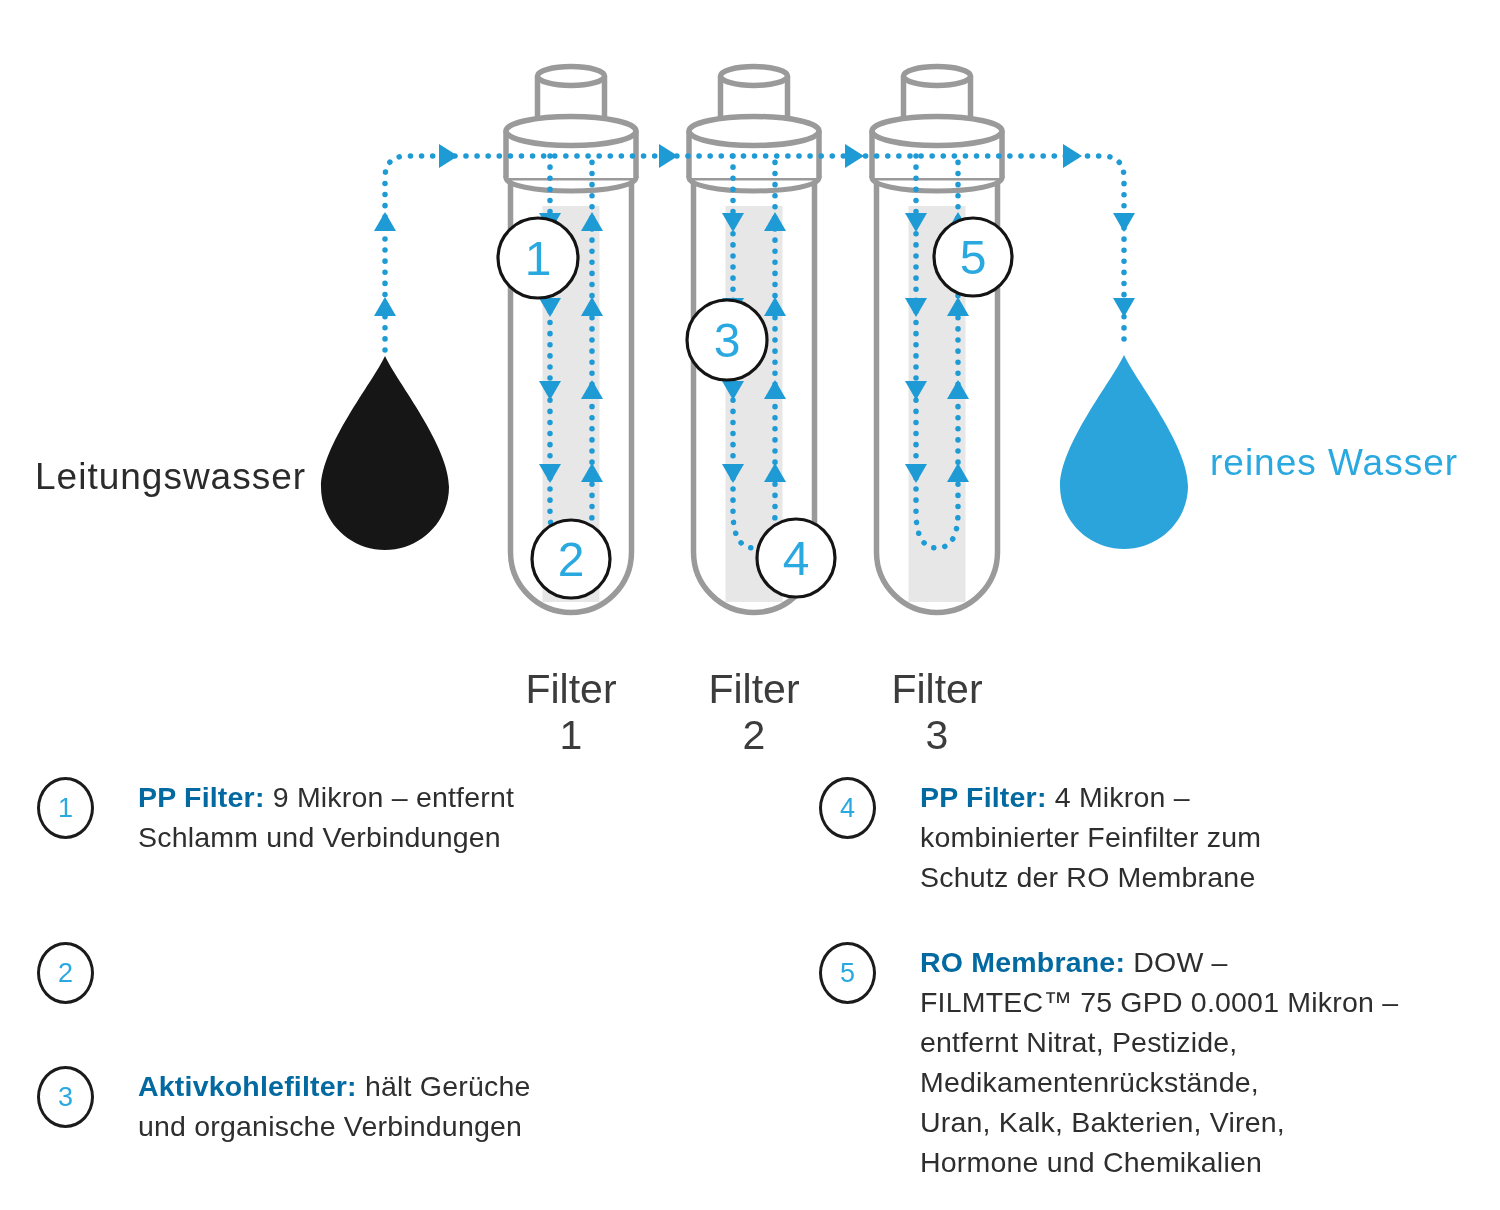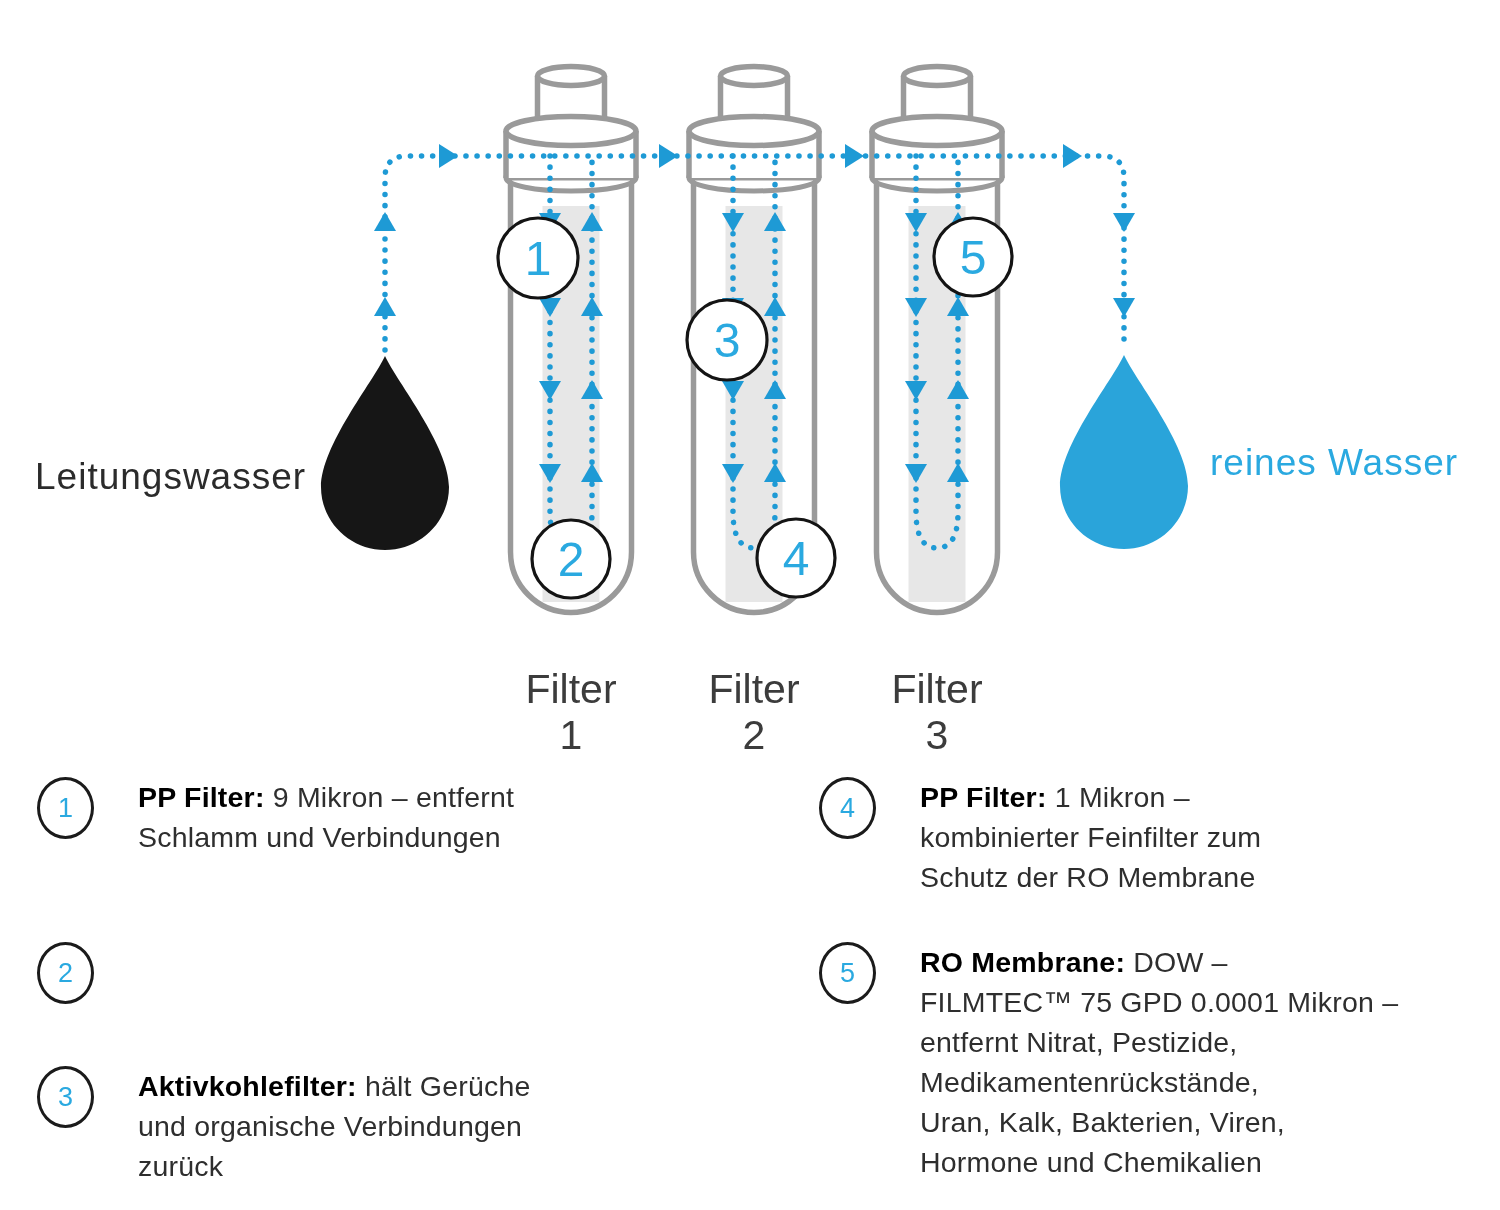--- a/index.html
+++ b/index.html
@@ -21,21 +21,21 @@
     display:flex;align-items:center;justify-content:center;
     margin-right:44px;
     background:#fff;
   }
   .lc span{color:#2aa9e0;font-size:27px;line-height:1;}
   .lt{
     font-size:28.5px;line-height:40px;color:#2e2e2e;
     letter-spacing:.2px;
     width:620px;
   }
-  .lt b{color:#000000;font-weight:700;}
+  .lt b{color:#0369a1;font-weight:700;}
   .e1{left:37px;top:777px;}
   .e2{left:37px;top:942px;}
   .e3{left:37px;top:1066px;}
   .e4{left:819px;top:777px;}
   .e5{left:819px;top:942px;}
 </style>
 </head>
 <body>
 
 <div class="stage">
@@ -186,30 +186,29 @@
       </div>
   </div>
 
   <div class="entry e3">
     <div class="lc">
         <span>3</span>
       </div>
     <div class="lt">
       <div><b>Aktivkohlefilter:</b><span> hält Gerüche</span></div>
       <div>und organische Verbindungen</div>
-      <div>zurück</div>
     </div>
   </div>
 
   <div class="entry e4">
     <div class="lc">
         <span>4</span>
       </div>
     <div class="lt">
-      <div><b>PP Filter:</b><span> 1 Mikron –</span></div>
+      <div><b>PP Filter:</b><span> 4 Mikron –</span></div>
       <div>kombinierter Feinfilter zum</div>
       <div>Schutz der RO Membrane</div>
     </div>
   </div>
 
   <div class="entry e5">
     <div class="lc">
         <span>5</span>
       </div>
     <div class="lt">

